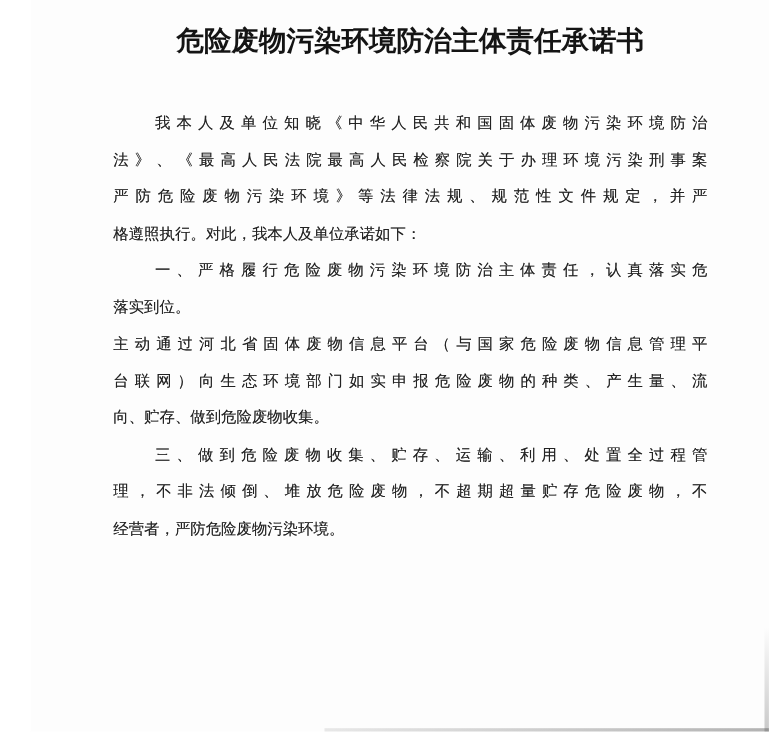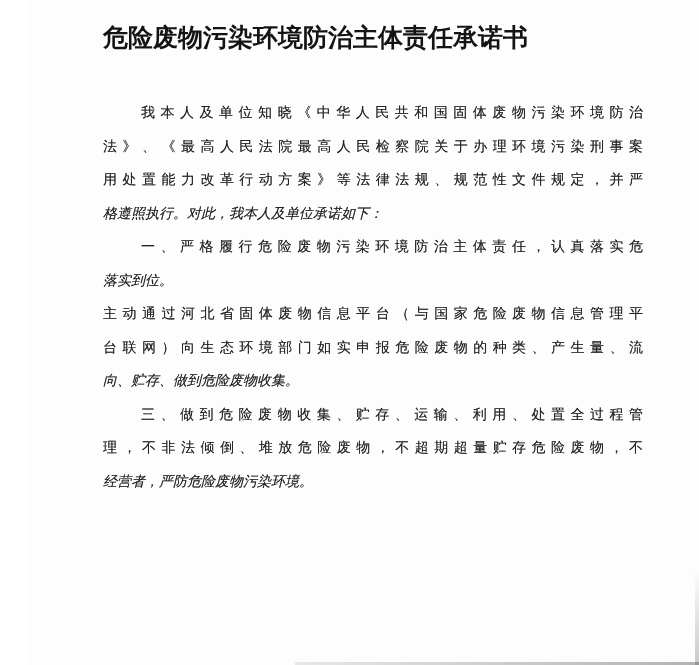--- a/index.html
+++ b/index.html
@@ -30,21 +30,21 @@
     position: absolute;
     left: 103px;
     top: 0;
     width: 540px;
   }
   .doc-title {
     margin: 24px 0 0 0;
     font-size: 25px;
     line-height: 28px;
     font-weight: 700;
-    text-align: left;
+    text-align: center;
     color: var(--title-color, #141414);
     white-space: nowrap;
   }
   .body-text {
     margin-top: 44px;
   }
   .paragraph {
     margin: 0;
     padding: 0;
   }
@@ -57,21 +57,20 @@
     text-align: justify;
     text-align-last: justify;
     text-shadow: 0 0 0.4px rgba(40,40,40,0.55);
   }
   .first-line {
     padding-left: 38px;
   }
   .last-line {
     text-align: left;
     text-align-last: left;
-    font-style: italic;
   }
   
   .bottom-shade {
     position: absolute;
     left: 295px; right: 0; bottom: 0;
     height: 3px;
     background: linear-gradient(to right, rgba(110,110,110,0.15), rgba(75,75,75,0.42));
   }
   
   .corner-shade {
@@ -87,21 +86,21 @@
 <div class="sheet">
   <div class="left-strip"></div>
 
   <div class="content">
     <h1 class="doc-title">危险废物污染环境防治主体责任承诺书</h1>
 
     <div class="body-text">
       <div class="paragraph">
           <div class="line first-line">我本人及单位知晓《中华人民共和国固体废物污染环境防治</div>
           <div class="line">法》、《最高人民法院最高人民检察院关于办理环境污染刑事案</div>
-          <div class="line">用处置能力改革行动方案》等法律法规、规范性文件规定，并严</div>
+          <div class="line">严防危险废物污染环境》等法律法规、规范性文件规定，并严</div>
           <div class="line last-line">格遵照执行。对此，我本人及单位承诺如下：</div>
         </div>
       <div class="paragraph">
           <div class="line first-line">一、严格履行危险废物污染环境防治主体责任，认真落实危</div>
           <div class="line last-line">落实到位。</div>
         </div>
       <div class="paragraph">
           <div class="line">主动通过河北省固体废物信息平台（与国家危险废物信息管理平</div>
           <div class="line">台联网）向生态环境部门如实申报危险废物的种类、产生量、流</div>
           <div class="line last-line">向、贮存、做到危险废物收集。</div>

